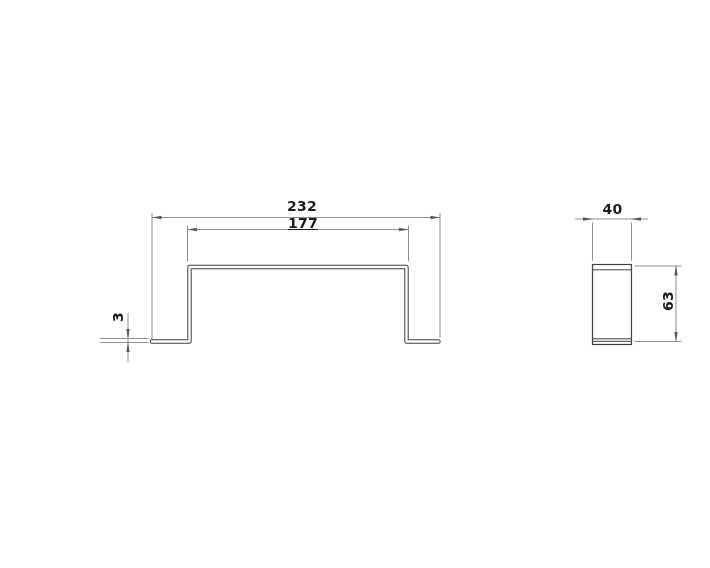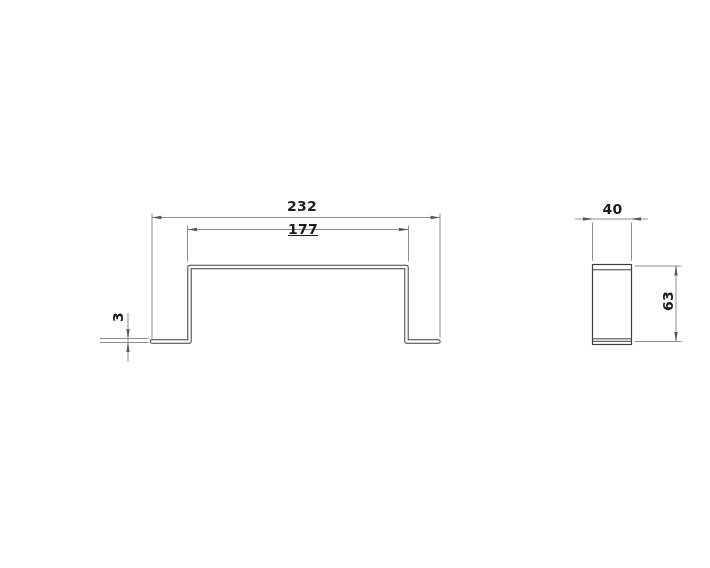--- a/index.html
+++ b/index.html
@@ -101,21 +101,21 @@
     <g>
       <rect x="550.5" y="264.5" width="39" height="80" fill="#ffffff" stroke="#3f3f3f" stroke-width="1.2"></rect>
       <line x1="551" y1="269.8" x2="589" y2="269.8" stroke="#3f3f3f" stroke-width="1"></line>
       <line x1="551" y1="338.8" x2="589" y2="338.8" stroke="#3f3f3f" stroke-width="1"></line>
       <line x1="551" y1="341.3" x2="589" y2="341.3" stroke="#3f3f3f" stroke-width="1"></line>
     </g>
   </svg>
 
   <div class="dim-label" style="left:260px; top:206px;">232</div>
 
-  <div class="dim-label" style="left:261px; top:229px;text-decoration:underline;">177</div>
+  <div class="dim-label" style="left:261px; top:223px;text-decoration:underline;">177</div>
 
   <div class="dim-label rotated" style="left:75.5px; top:317px;">3</div>
 
   <div class="dim-label" style="left:570.5px; top:209px;">40</div>
 
   <div class="dim-label rotated" style="left:625.5px; top:300.5px;">63</div>
 
 </div>
 
 </body></html>

